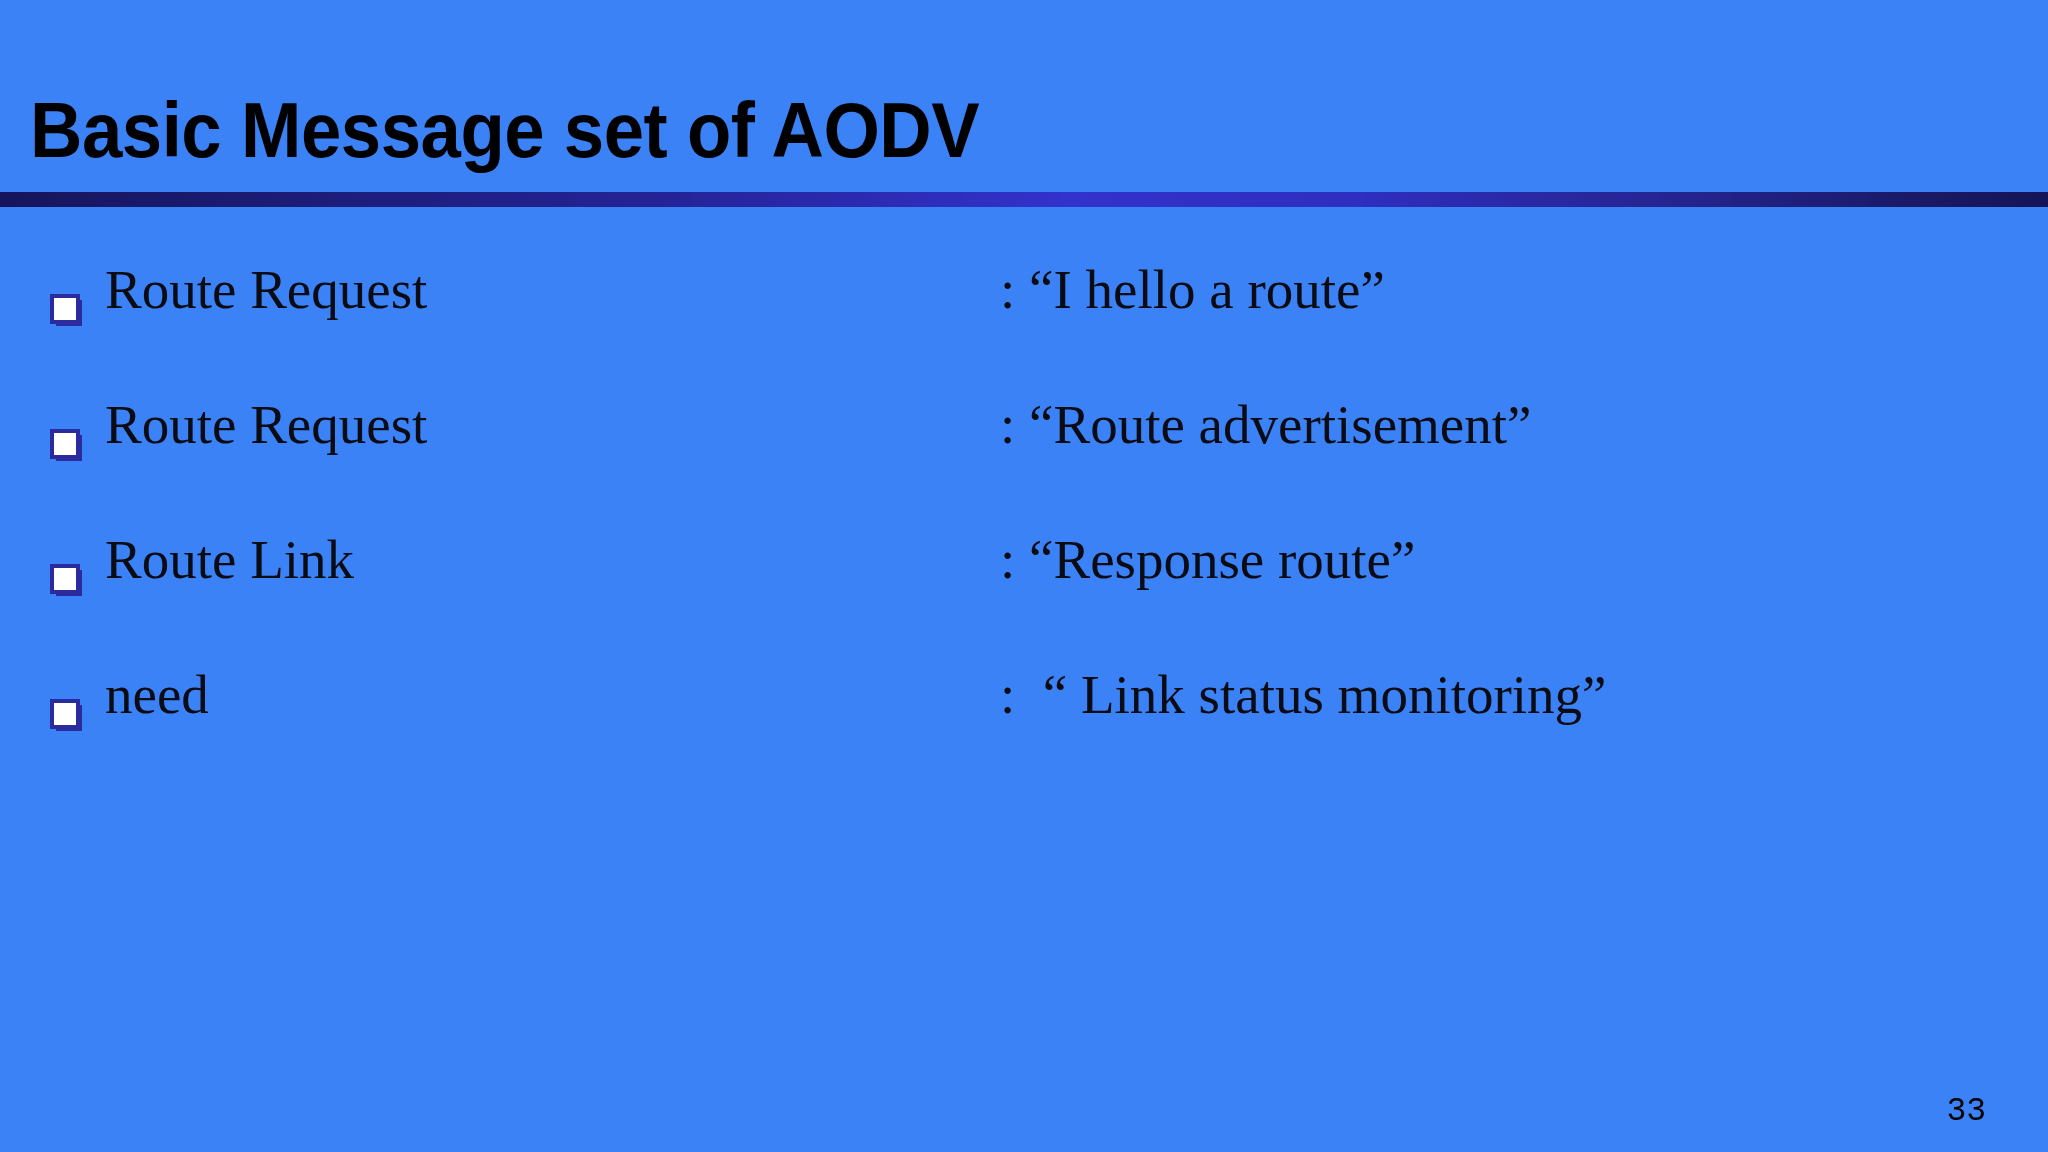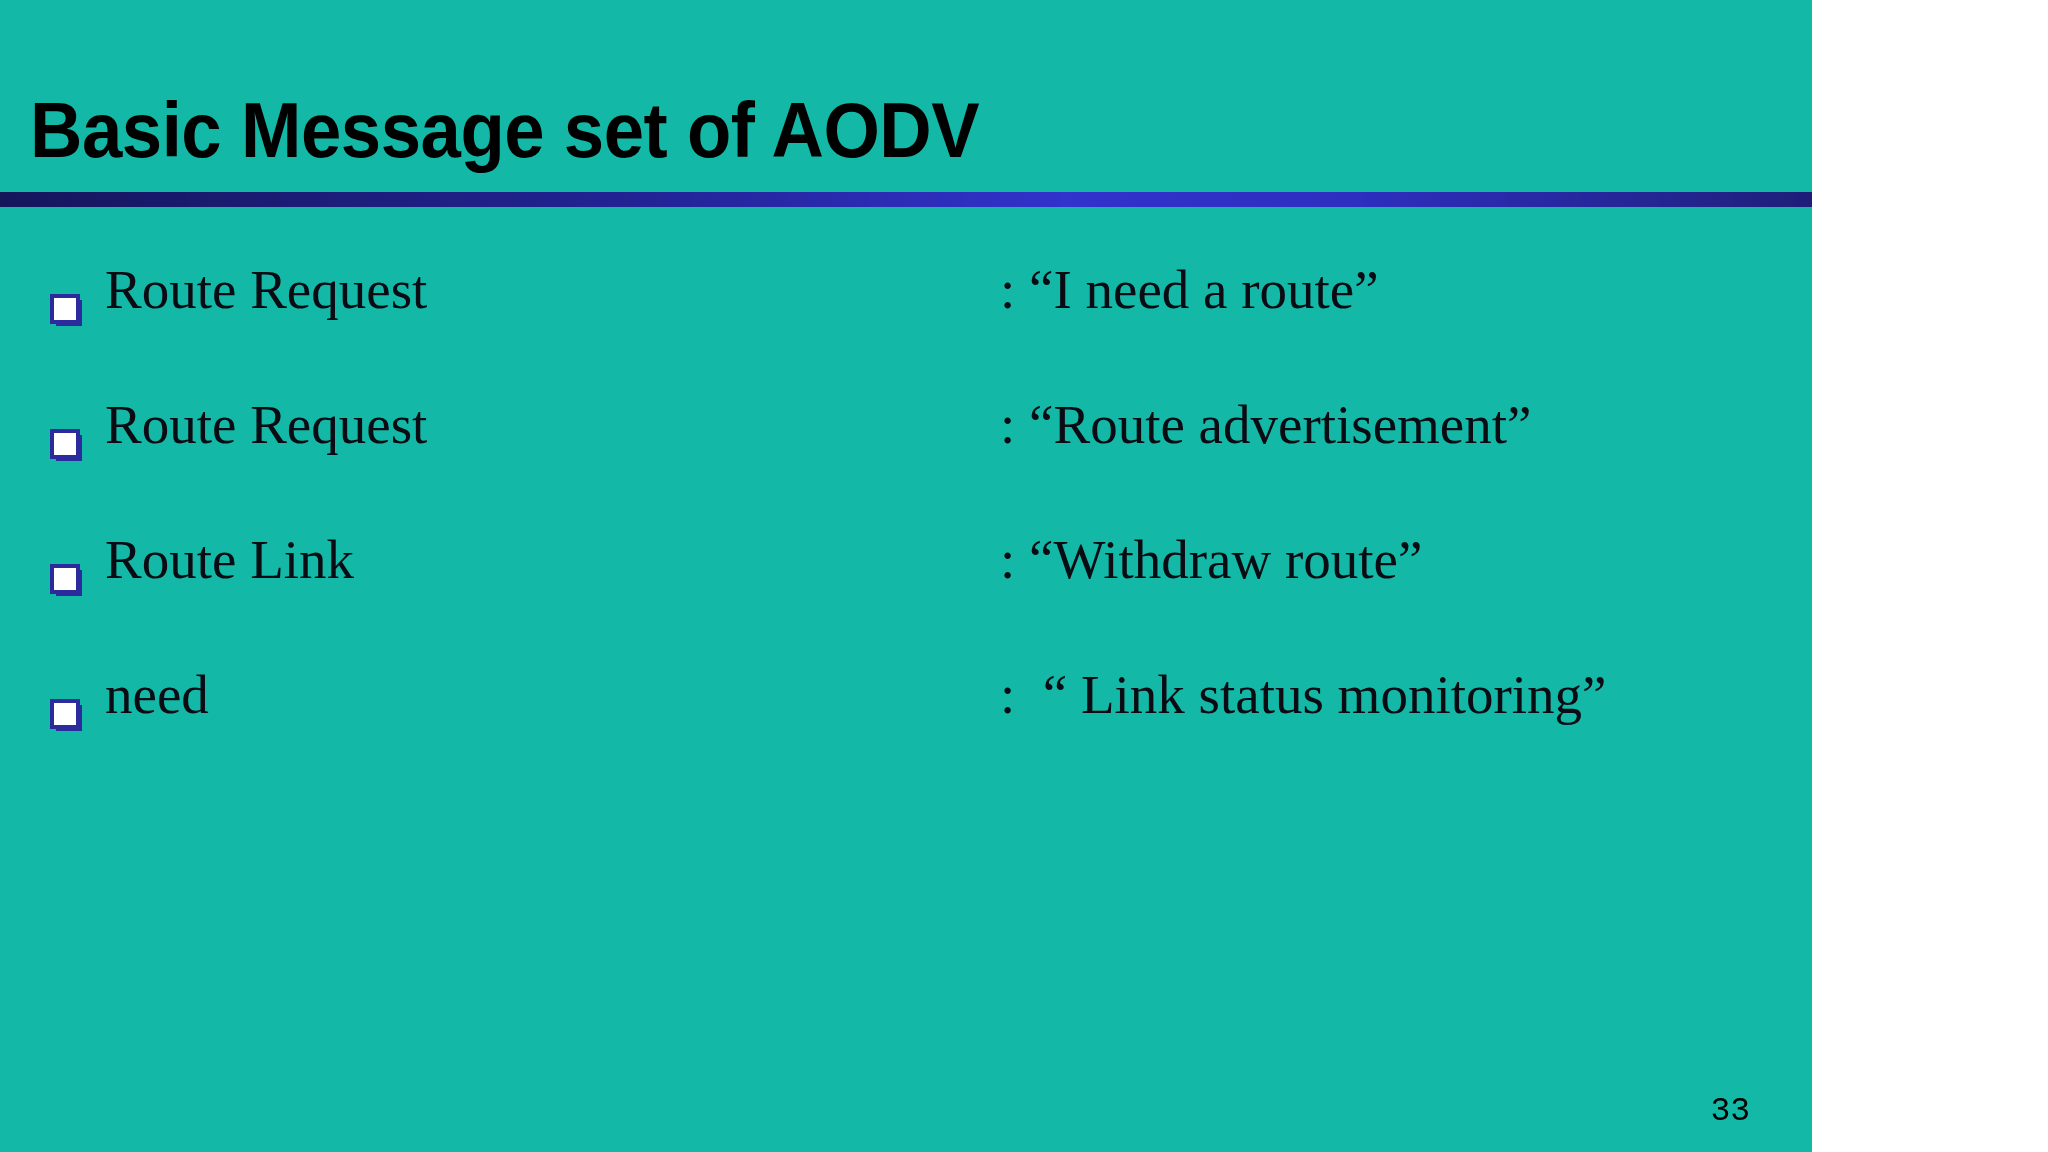--- a/index.html
+++ b/index.html
@@ -10,23 +10,23 @@
   }
 
   body {
     font-family: "Liberation Serif", "DejaVu Serif", serif;
     -webkit-font-smoothing: antialiased;
   }
 
   
   #slide {
     position: relative;
-    width: 1812px;
+    width: 2048px;
     height: 1152px;
-    background: #14b8a6;
+    background: #3b82f6;
     overflow: hidden;
   }
 
   
   #slide-title {
     position: absolute;
     left: 30px;
     top: 38px;
     width: 1900px;
     font-family: "Liberation Sans Narrow", "Liberation Sans", "DejaVu Sans", sans-serif;
@@ -141,39 +141,39 @@
   <div id="title-divider"></div>
 
   <div id="bullet-list">
 
     <div class="bullet-row">
       <span class="bullet-marker">
         <span class="sq-shadow"></span>
         <span class="sq-face"></span>
       </span>
       <span class="bullet-term">Route Request</span>
-      <span class="bullet-def">: “I need a route”</span>
+      <span class="bullet-def">: “I hello a route”</span>
     </div>
 
     <div class="bullet-row">
       <span class="bullet-marker">
         <span class="sq-shadow"></span>
         <span class="sq-face"></span>
       </span>
       <span class="bullet-term">Route Request</span>
       <span class="bullet-def">: “Route advertisement”</span>
     </div>
 
     <div class="bullet-row">
       <span class="bullet-marker">
         <span class="sq-shadow"></span>
         <span class="sq-face"></span>
       </span>
       <span class="bullet-term">Route Link</span>
-      <span class="bullet-def">: “Withdraw route”</span>
+      <span class="bullet-def">: “Response route”</span>
     </div>
 
     <div class="bullet-row">
       <span class="bullet-marker">
         <span class="sq-shadow"></span>
         <span class="sq-face"></span>
       </span>
       <span class="bullet-term">need</span>
       <span class="bullet-def">:  “ Link status monitoring”</span>
     </div>

